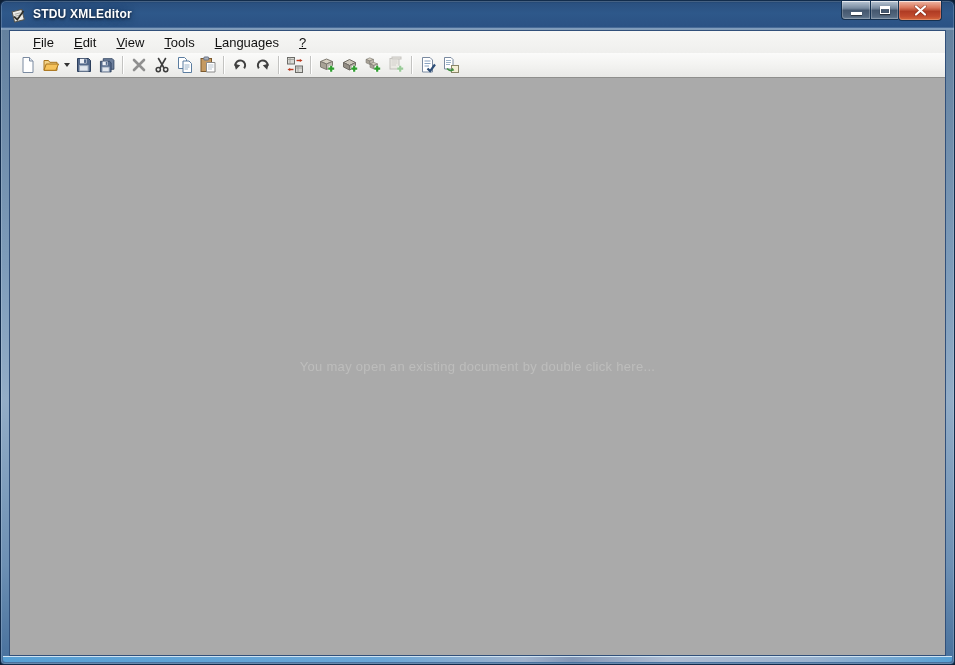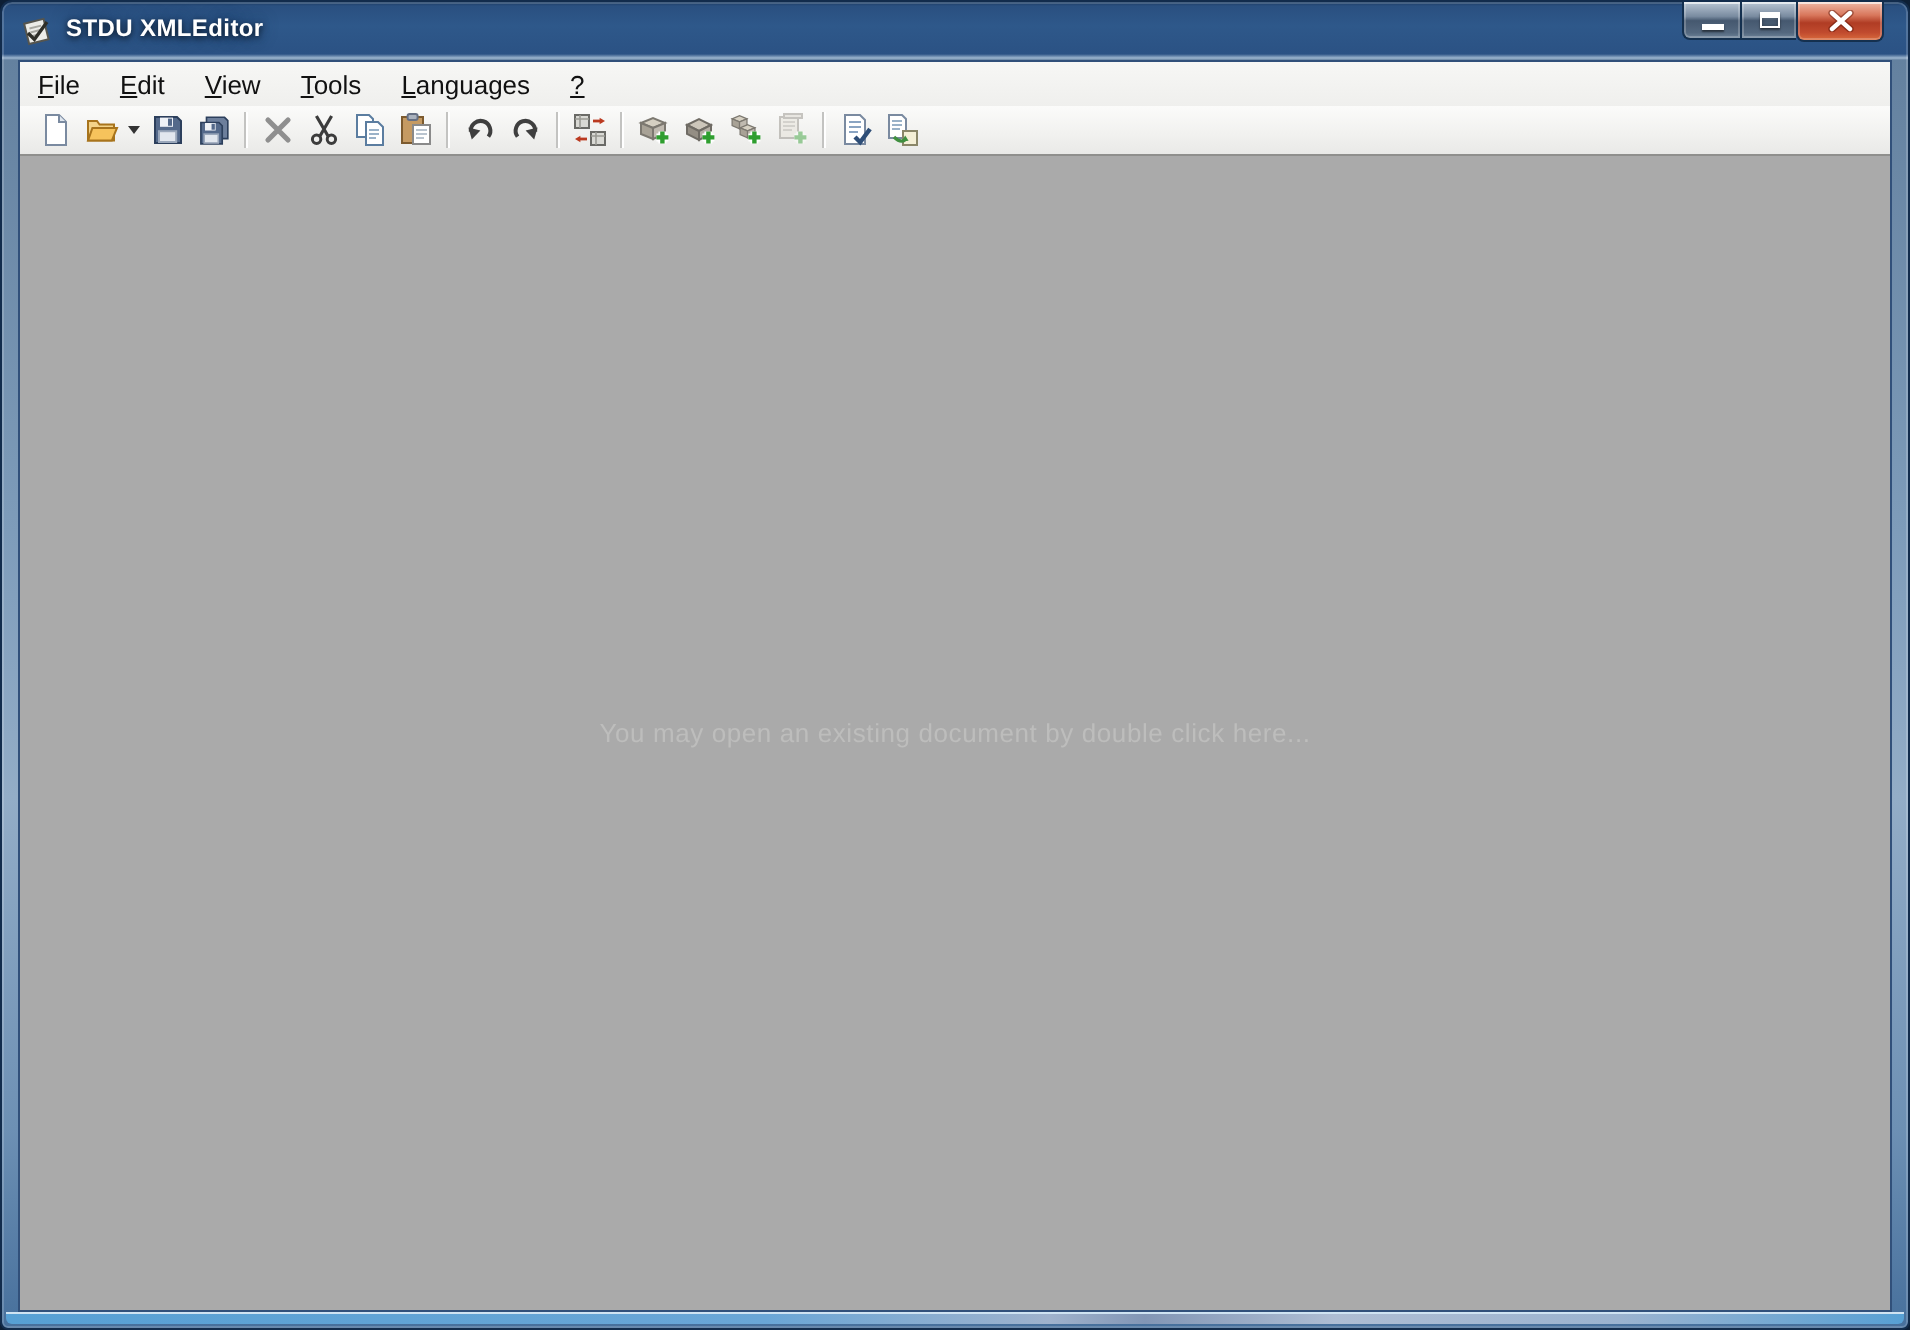--- a/index.html
+++ b/index.html
@@ -55,21 +55,21 @@
   
   .client {
     position:absolute; left:8px; top:29px; right:8px; bottom:8px;
     border:1px solid #31507a; background:#aaaaaa;
     display:flex; flex-direction:column; overflow:hidden;
   }
 
   
   .menubar {
     height:22px; background:linear-gradient(180deg,#f7f7f5,#efefed);
-    display:flex; align-items:center; padding-left:1px; flex:none;
+    display:flex; align-items:center; padding-left:15px; flex:none;
     font-size:13px; color:#111;
   }
   .menu-item { padding:2px 8px; margin-right:4px; white-space:nowrap; cursor:default; }
   .menu-item u { text-decoration:underline; }
 
   
   .toolbar {
     height:25px; flex:none; display:flex; align-items:center; padding-left:6px;
     background:linear-gradient(180deg,#fbfbfa 0%,#f1f1ef 60%,#e9e9e7 100%);
     border-bottom:1px solid #8f8f8d;

